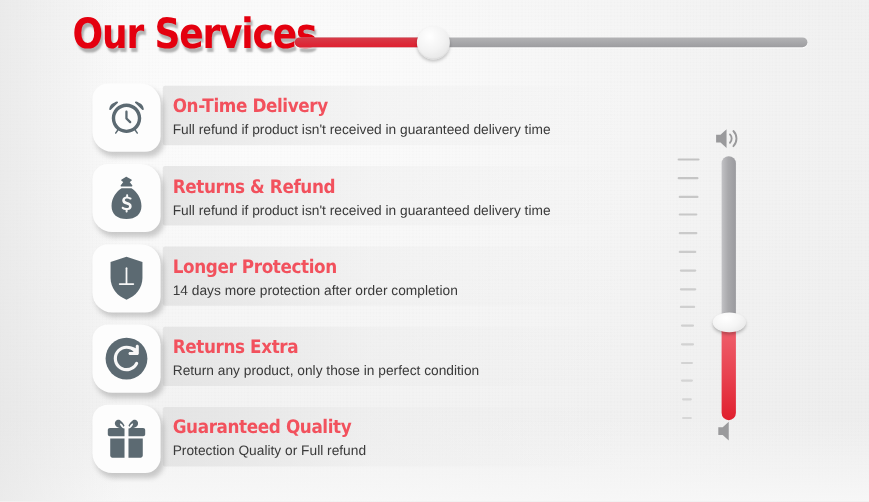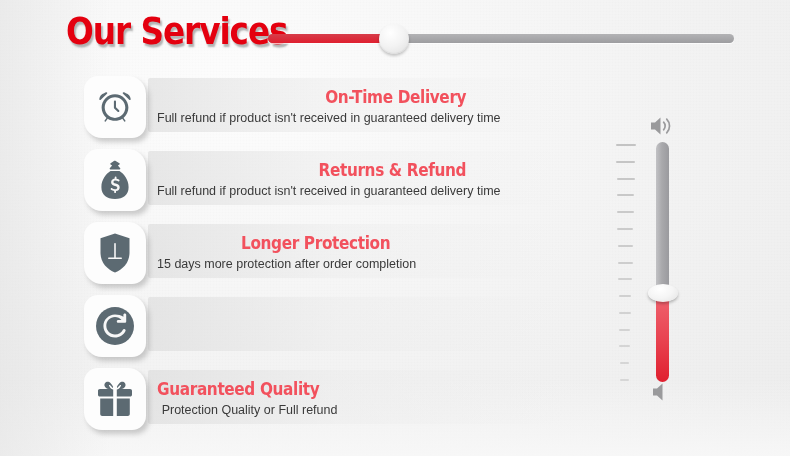--- a/index.html
+++ b/index.html
@@ -120,21 +120,20 @@
     top: 70px;
     width: 600px;
     z-index: 4;
   }
 
   .service-row {
     position: relative;
     height: 73px;
     display: flex;
     align-items: center;
-    text-align: right;
   }
 
   .row-band {
     position: absolute;
     left: 148px;
     top: 8px;
     width: 418px;
     height: 54px;
     background: linear-gradient(to right, rgba(218,218,218,.60) 0%, rgba(232,232,232,.35) 45%, rgba(245,245,245,0) 100%);
     border-radius: 2px;
@@ -327,35 +326,39 @@
             <path class="gl" d="M17 1.5 2.5 6.2v14.4C2.5 30 8.6 37.3 17 40.5c8.4-3.2 14.5-10.5 14.5-19.9V6.2L17 1.5z"></path>
             <g fill="#f7f7f7">
               <rect x="16.2" y="11" width="1.6" height="16" rx=".8"></rect>
               <rect x="10" y="25.4" width="14" height="1.6" rx=".8"></rect>
             </g>
           </svg>
         </span>
       </div>
       <div class="row-text">
         <div class="row-title">Longer Protection</div>
-        <div class="row-desc">15 days more protection after order completion</div>
+        <div class="row-desc">14 days more protection after order completion</div>
       </div>
     </div>
 
     <div class="service-row">
       <div class="row-band"></div>
       <div class="icon-badge">
         <span>
           <svg width="42" height="42" viewBox="0 0 42 42">
             <circle class="gl" cx="21" cy="21" r="19"></circle>
             <g fill="#f7f7f7">
               <path d="M21 9.4c-6.4 0-11.6 5.2-11.6 11.6S14.6 32.6 21 32.6c4.6 0 8.6-2.7 10.5-6.6.5-1-.2-2.1-1.3-2.1-.6 0-1.1.3-1.3.8-1.4 2.9-4.3 4.8-7.9 4.8-4.8 0-8.7-3.9-8.7-8.7s3.9-8.7 8.7-8.7c2.6 0 4.9 1.1 6.5 2.9h-3.3c-.8 0-1.4.6-1.4 1.4s.6 1.4 1.4 1.4h6.6c.8 0 1.4-.6 1.4-1.4V9.8c0-.8-.6-1.4-1.4-1.4s-1.4.6-1.4 1.4v1.9C27.1 10.3 24.2 9.4 21 9.4z"></path>
             </g>
           </svg>
         </span>
+      </div>
+      <div class="row-text">
+        <div class="row-title">Returns Extra</div>
+        <div class="row-desc">Return any product, only those in perfect condition</div>
       </div>
     </div>
 
     <div class="service-row">
       <div class="row-band"></div>
       <div class="icon-badge">
         <span>
           <svg width="42" height="38" viewBox="0 0 42 38">
             <g class="gl">
               <path d="M15.2 2.1c-2.6-1.4-5.5 1.1-4.6 3.9.5 1.6 2 2.6 4.3 3.1h-9C4.8 9.1 4 9.9 4 10.9v3.9c0 1 .8 1.8 1.8 1.8h13.4V9.6c-1.6-.2-3-1.4-4-3.5-.5-1-.1-1.4.5-1.1 1 .5 2 1.6 2.7 3.1l.8-1.2c-1.2-2.3-2.7-3.9-4-4.8zM26.8 2.1c2.6-1.4 5.5 1.1 4.6 3.9-.5 1.6-2 2.6-4.3 3.1h9c1.1 0 1.9.8 1.9 1.8v3.9c0 1-.8 1.8-1.8 1.8H22.8V9.6c1.6-.2 3-1.4 4-3.5.5-1 .1-1.4-.5-1.1-1 .5-2 1.6-2.7 3.1l-.8-1.2c1.2-2.3 2.7-3.9 4-4.8z"></path>

